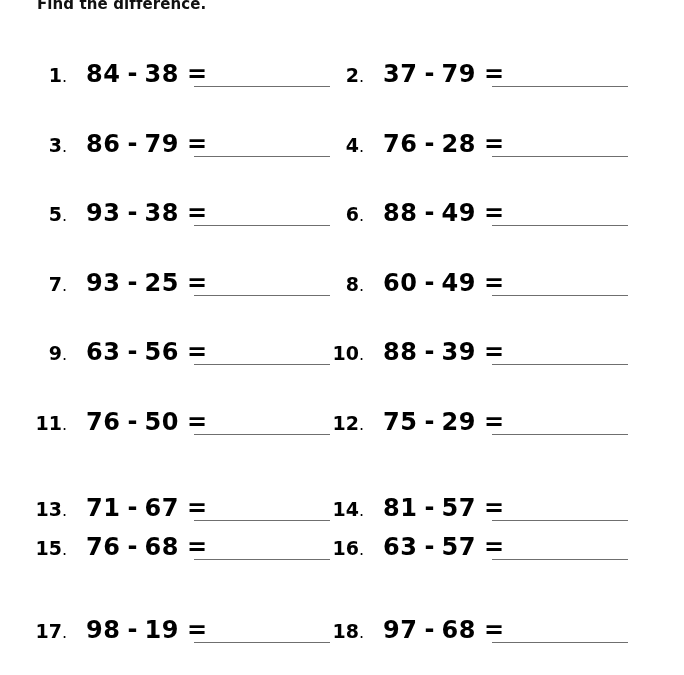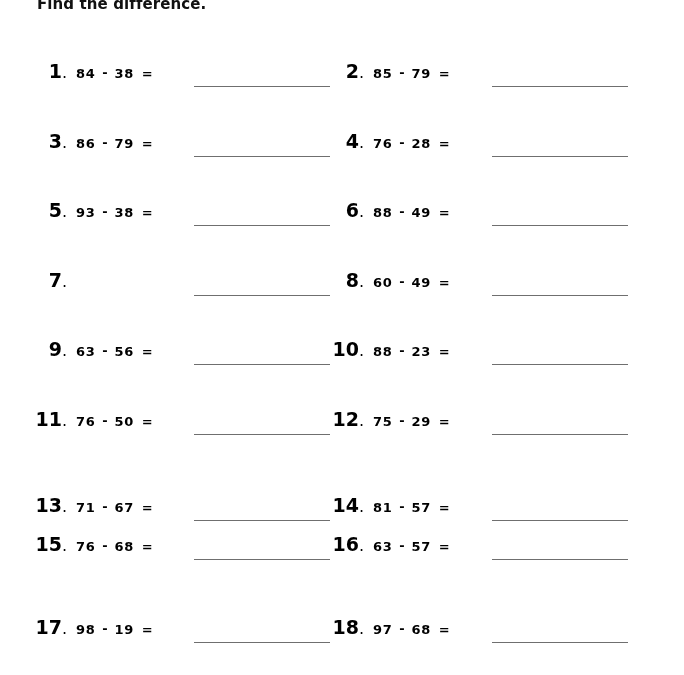--- a/index.html
+++ b/index.html
@@ -54,23 +54,23 @@
     text-align: right;
     font-family: "DejaVu Sans", sans-serif;
     font-size: 19px;
     font-weight: bold;
     color: #000000;
     letter-spacing: 0px;
   }
 
   .q-expr {
     display: inline-block;
-    margin-left: 9px;
-    font-family: "DejaVu Sans", sans-serif;
-    font-size: 13px;
+    margin-left: 19px;
+    font-family: "DejaVu Sans", sans-serif;
+    font-size: 24px;
     font-weight: bold;
     color: #000000;
   }
   .q-num { letter-spacing: 0.5px; }
   .q-minus {
     display: inline-block;
     padding: 0 7px;
     position: relative;
     top: -1px;
   }
@@ -100,21 +100,21 @@
       <div class="problem-row" style="top: 60px;">
         <div class="problem col-left">
           <span class="q-index">1</span>
           <span class="dot">.</span>
           <span class="q-expr"><span class="q-num">84</span><span class="q-minus">-</span><span class="q-num">38</span><span class="q-equals">=</span></span>
         </div>
         <div class="answer-blank col-left"></div>
         <div class="problem col-right">
           <span class="q-index">2</span>
           <span class="dot">.</span>
-          <span class="q-expr"><span class="q-num">85</span><span class="q-minus">-</span><span class="q-num">79</span><span class="q-equals">=</span></span>
+          <span class="q-expr"><span class="q-num">37</span><span class="q-minus">-</span><span class="q-num">79</span><span class="q-equals">=</span></span>
         </div>
         <div class="answer-blank col-right"></div>
       </div>
       <div class="problem-row" style="top: 129.5px;">
         <div class="problem col-left">
           <span class="q-index">3</span>
           <span class="dot">.</span>
           <span class="q-expr"><span class="q-num">86</span><span class="q-minus">-</span><span class="q-num">79</span><span class="q-equals">=</span></span>
         </div>
         <div class="answer-blank col-left"></div>
@@ -136,40 +136,41 @@
           <span class="q-index">6</span>
           <span class="dot">.</span>
           <span class="q-expr"><span class="q-num">88</span><span class="q-minus">-</span><span class="q-num">49</span><span class="q-equals">=</span></span>
         </div>
         <div class="answer-blank col-right"></div>
       </div>
       <div class="problem-row" style="top: 268.5px;">
         <div class="problem col-left">
           <span class="q-index">7</span>
           <span class="dot">.</span>
+          <span class="q-expr"><span class="q-num">93</span><span class="q-minus">-</span><span class="q-num">25</span><span class="q-equals">=</span></span>
         </div>
         <div class="answer-blank col-left"></div>
         <div class="problem col-right">
           <span class="q-index">8</span>
           <span class="dot">.</span>
           <span class="q-expr"><span class="q-num">60</span><span class="q-minus">-</span><span class="q-num">49</span><span class="q-equals">=</span></span>
         </div>
         <div class="answer-blank col-right"></div>
       </div>
       <div class="problem-row" style="top: 338px;">
         <div class="problem col-left">
           <span class="q-index">9</span>
           <span class="dot">.</span>
           <span class="q-expr"><span class="q-num">63</span><span class="q-minus">-</span><span class="q-num">56</span><span class="q-equals">=</span></span>
         </div>
         <div class="answer-blank col-left"></div>
         <div class="problem col-right">
           <span class="q-index">10</span>
           <span class="dot">.</span>
-          <span class="q-expr"><span class="q-num">88</span><span class="q-minus">-</span><span class="q-num">23</span><span class="q-equals">=</span></span>
+          <span class="q-expr"><span class="q-num">88</span><span class="q-minus">-</span><span class="q-num">39</span><span class="q-equals">=</span></span>
         </div>
         <div class="answer-blank col-right"></div>
       </div>
       <div class="problem-row" style="top: 407.5px;">
         <div class="problem col-left">
           <span class="q-index">11</span>
           <span class="dot">.</span>
           <span class="q-expr"><span class="q-num">76</span><span class="q-minus">-</span><span class="q-num">50</span><span class="q-equals">=</span></span>
         </div>
         <div class="answer-blank col-left"></div>

